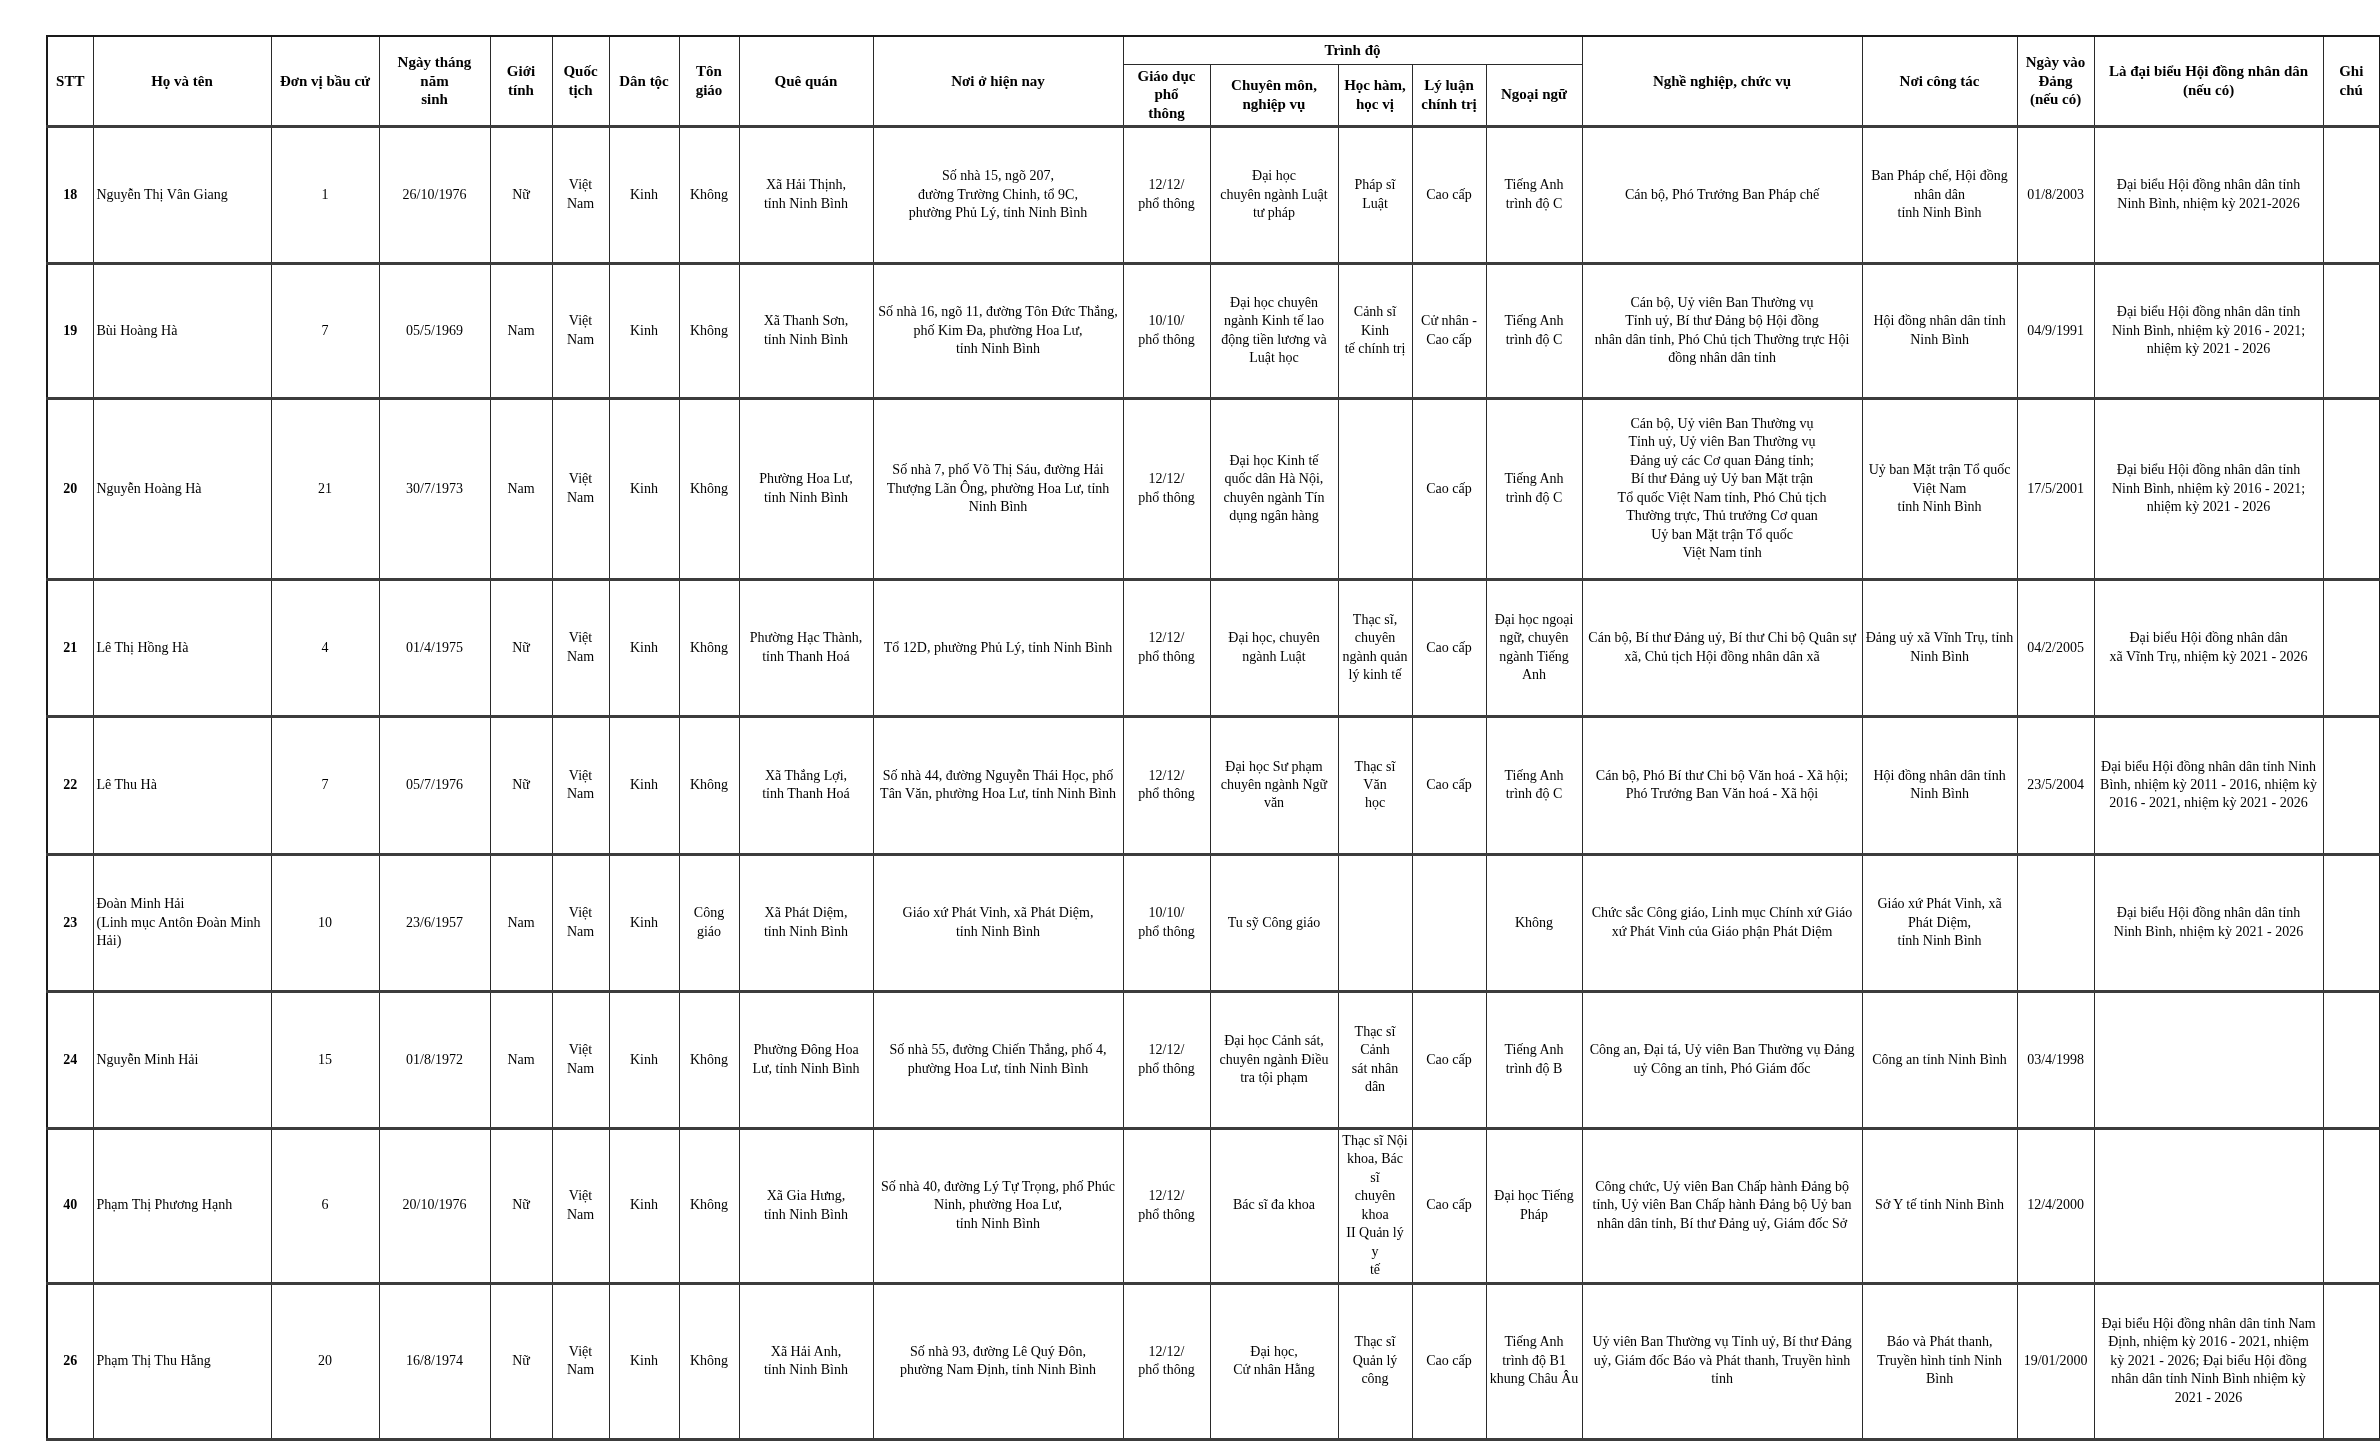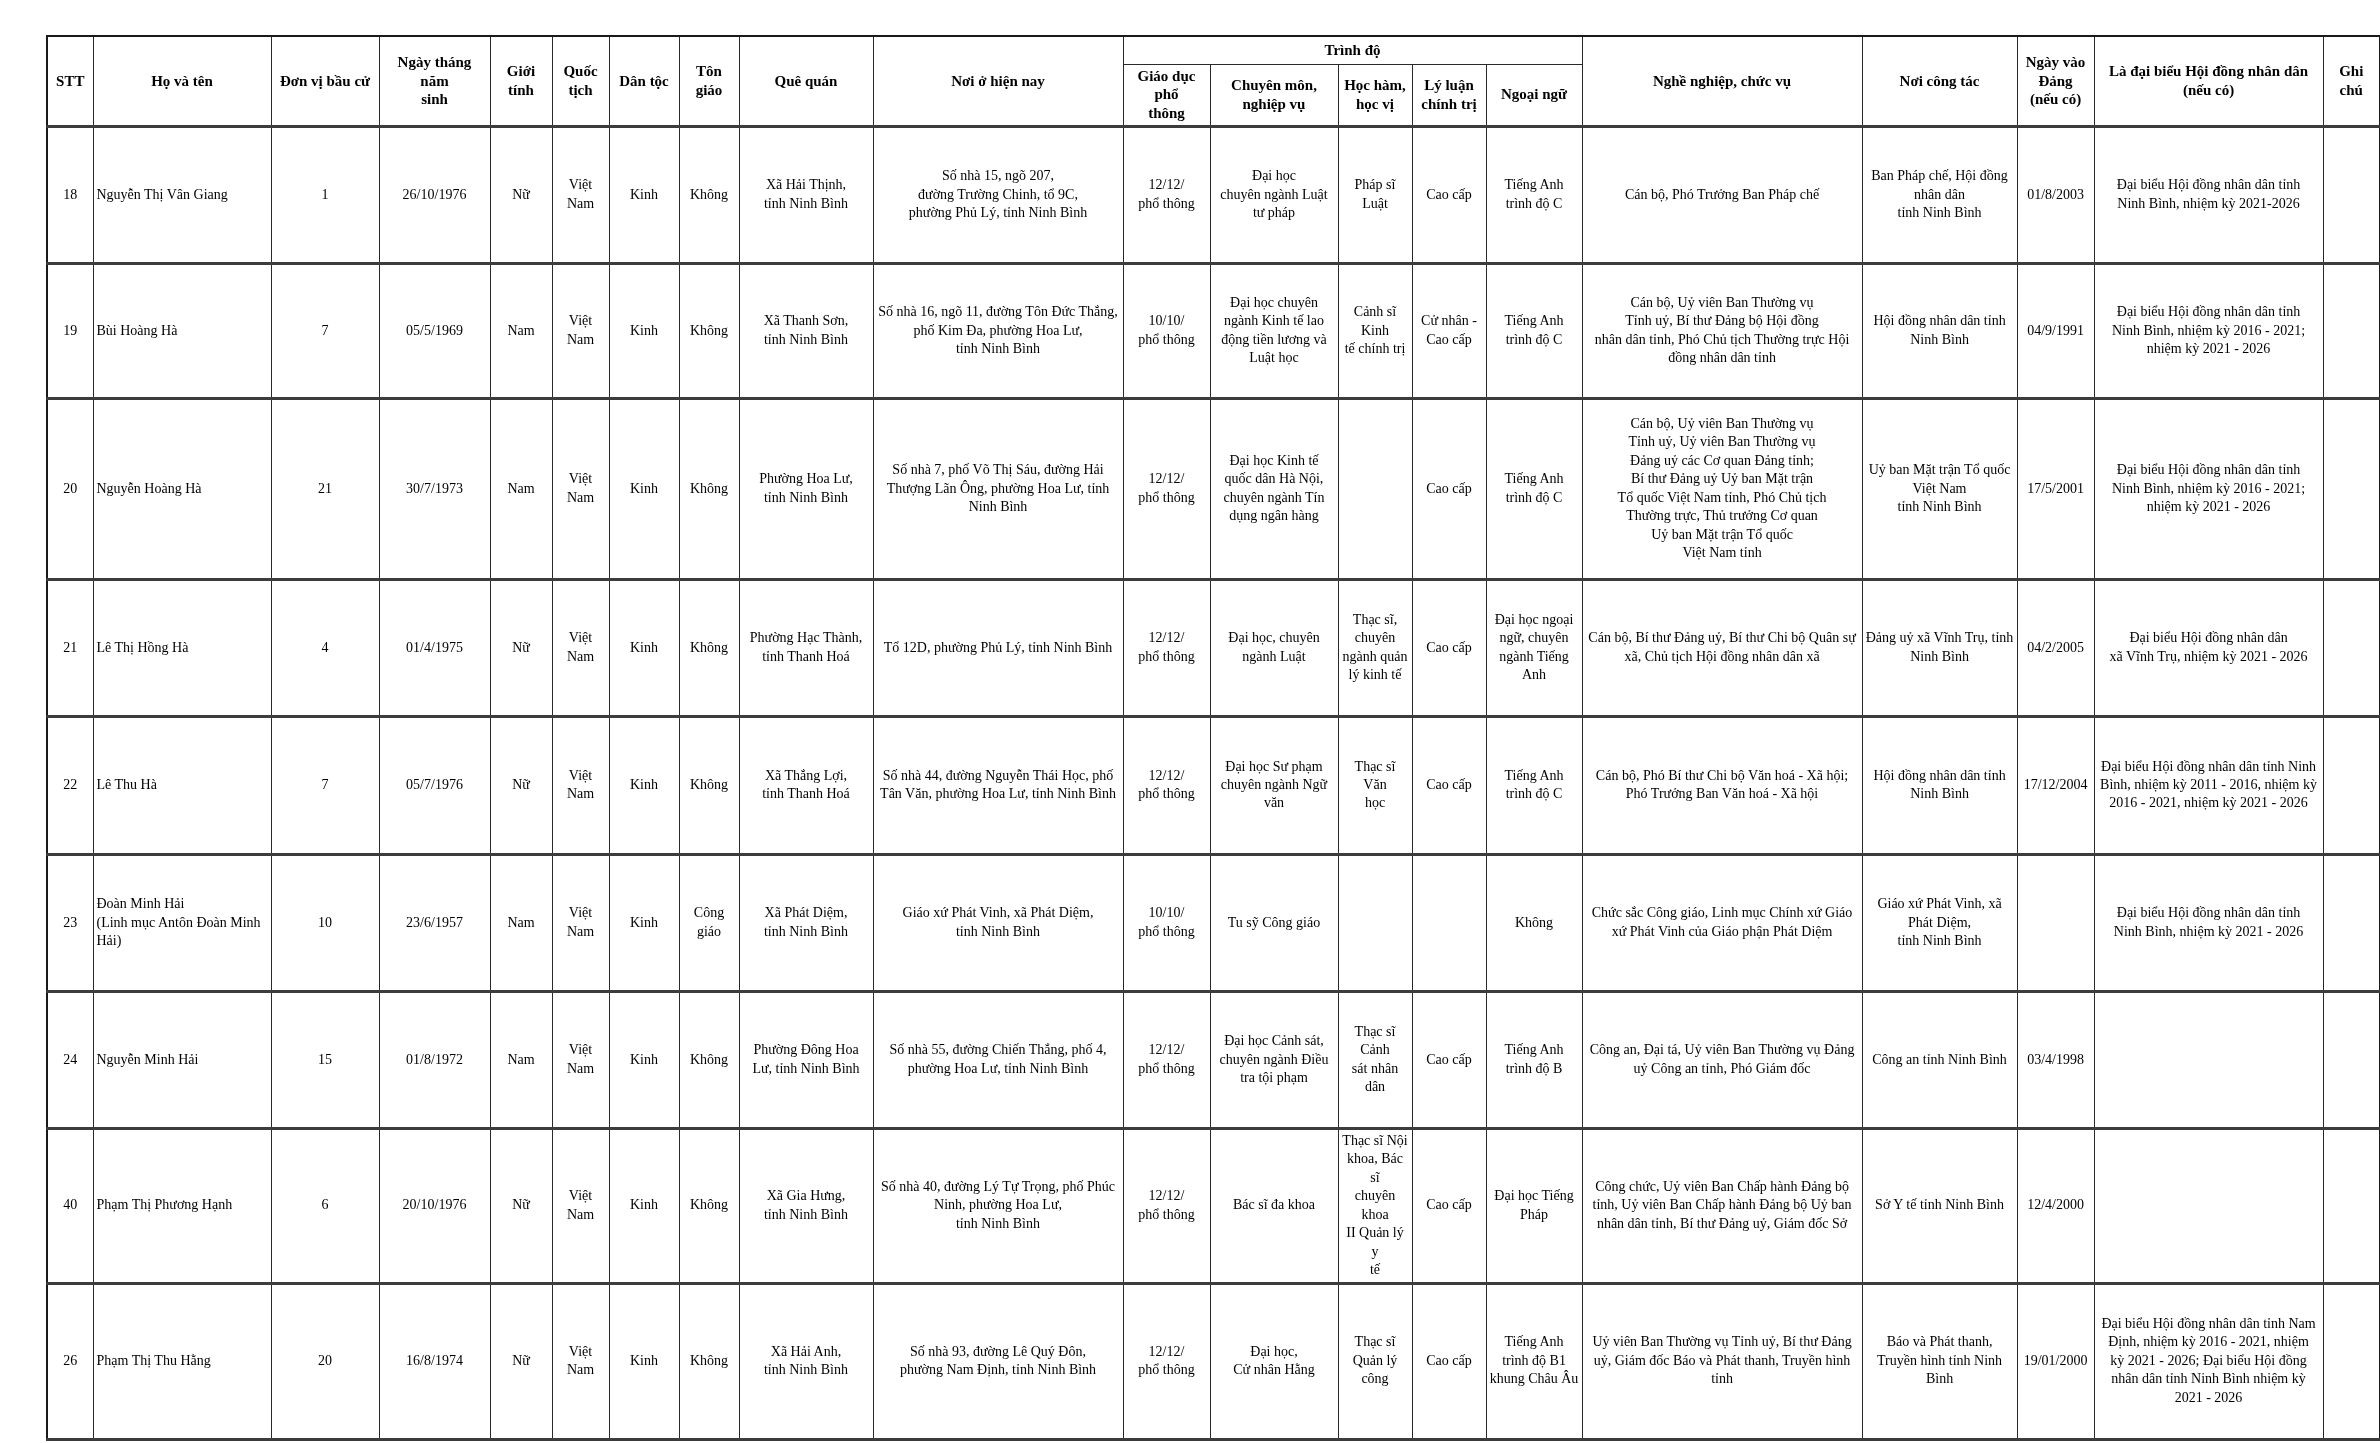--- a/index.html
+++ b/index.html
@@ -30,21 +30,21 @@
   tbody tr{border-bottom:3px solid #3c3c3c;}
   tbody tr:nth-child(1){height:137px;}
   tbody tr:nth-child(2){height:135px;}
   tbody tr:nth-child(3){height:181px;}
   tbody tr:nth-child(4){height:137px;}
   tbody tr:nth-child(5){height:138px;}
   tbody tr:nth-child(6){height:137px;}
   tbody tr:nth-child(7){height:137px;}
   tbody tr:nth-child(8){height:150px;}
   tbody tr:nth-child(9){height:156px;}
-  tbody td:nth-child(1){font-weight:normal;}
+  tbody td:nth-child(1){font-weight:bold;}
   tbody td:nth-child(2){text-align:left;margin-left:9px;}
   
   col.c-stt{width:46px;}  col.c-name{width:178px;} col.c-donvi{width:108px;}
   col.c-ns{width:111px;}  col.c-gt{width:62px;}    col.c-qt{width:57px;}
   col.c-dt{width:70px;}   col.c-tg{width:60px;}    col.c-qq{width:134px;}
   col.c-noio{width:250px;}col.c-gd{width:87px;}    col.c-cm{width:128px;}
   col.c-hh{width:74px;}   col.c-ll{width:74px;}    col.c-nn{width:96px;}
   col.c-nghe{width:280px;}col.c-nct{width:155px;}  col.c-nvd{width:77px;}
   col.c-db{width:229px;}  col.c-gc{width:57px;}
 </style>
@@ -276,21 +276,21 @@
 văn</td>
           <td>Thạc sĩ Văn
 học</td>
           <td>Cao cấp</td>
           <td>Tiếng Anh
 trình độ C</td>
           <td>Cán bộ, Phó Bí thư Chi bộ Văn hoá - Xã hội;
 Phó Trưởng Ban Văn hoá - Xã hội</td>
           <td>Hội đồng nhân dân tỉnh
 Ninh Bình</td>
-          <td>17/12/2004</td>
+          <td>23/5/2004</td>
           <td>Đại biểu Hội đồng nhân dân tỉnh Ninh
 Bình, nhiệm kỳ 2011 - 2016, nhiệm kỳ
 2016 - 2021, nhiệm kỳ 2021 - 2026</td>
           <td></td>
         </tr>
         <tr>
           <td>23</td>
           <td>Đoàn Minh Hải
 (Linh mục Antôn Đoàn Minh
 Hải)</td>

